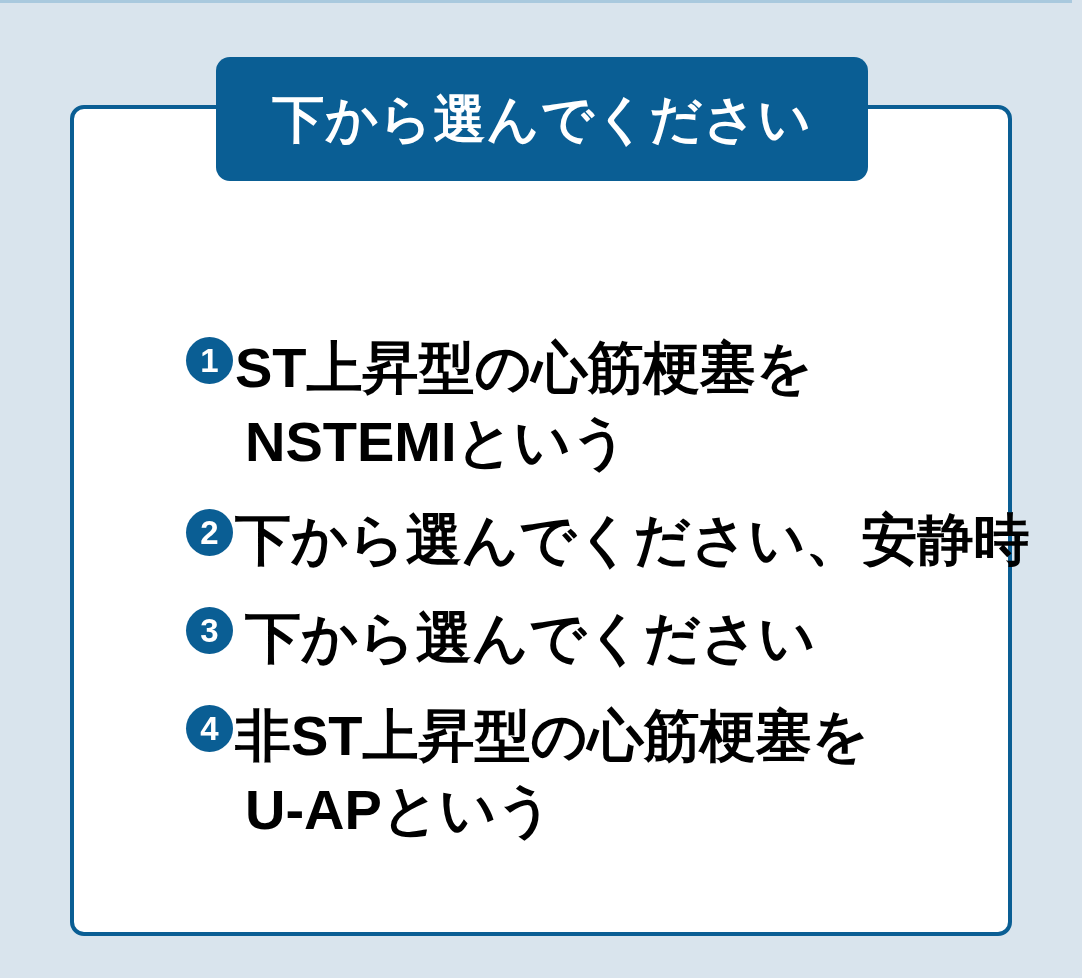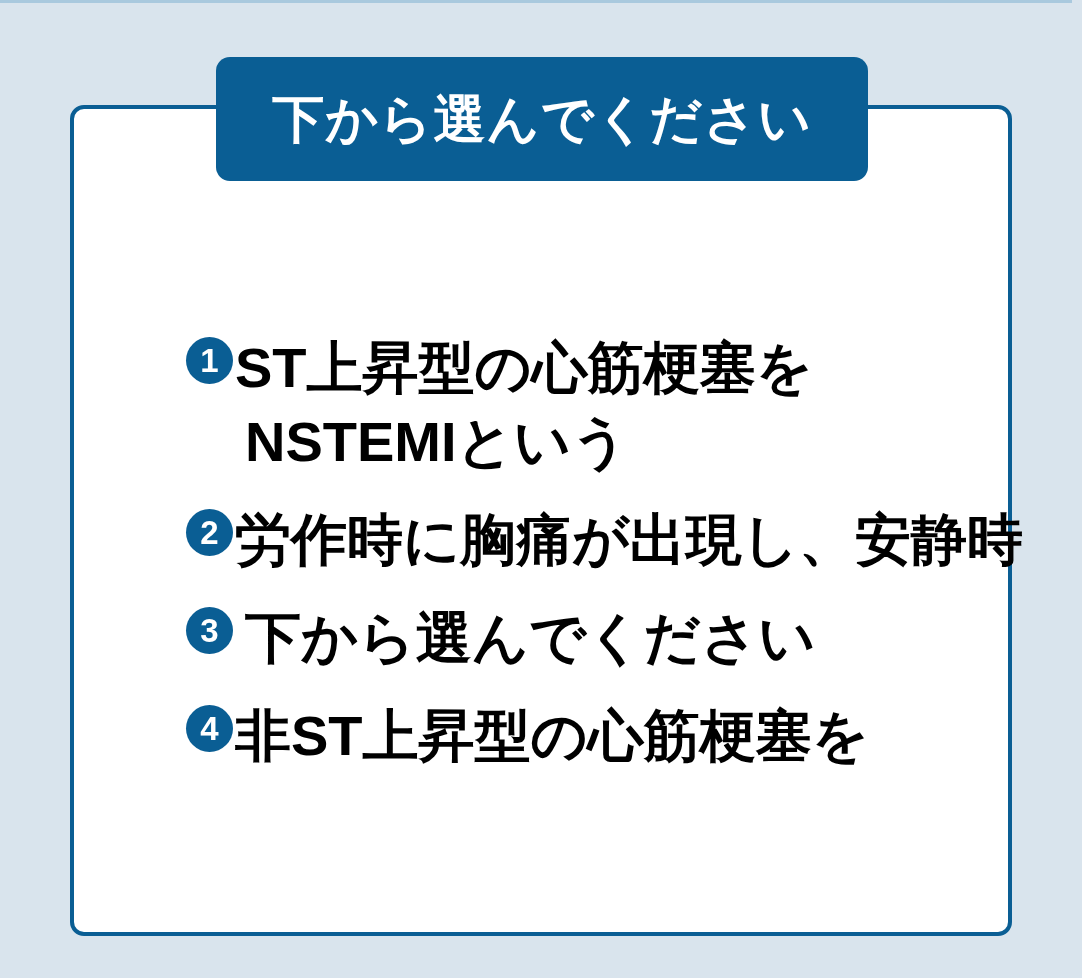--- a/index.html
+++ b/index.html
@@ -113,31 +113,31 @@
 
   <div id="options-list">
 
     <div class="option-row">
       <div class="option-marker">1</div>
       <div class="option-text"><span>ST上昇型の心筋梗塞を</span><span class="option-line-2">NSTEMIという</span></div>
     </div>
 
     <div class="option-row">
       <div class="option-marker">2</div>
-      <div class="option-text"><span>労作時に胸痛が出現し、安静時</span></div>
+      <div class="option-text"><span>下から選んでください、安静時</span></div>
     </div>
 
     <div class="option-row">
       <div class="option-marker">3</div>
       <div class="option-text"><span class="option-line-2">下から選んでください</span></div>
     </div>
 
     <div class="option-row">
       <div class="option-marker">4</div>
-      <div class="option-text"><span>非ST上昇型の心筋梗塞を</span></div>
+      <div class="option-text"><span>非ST上昇型の心筋梗塞を</span><span class="option-line-2">U-APという</span></div>
     </div>
 
   </div>
 </div>
 
 <div id="header-badge">
   <span id="header-badge-text">下から選んでください</span>
 </div>
 
 </body></html>

